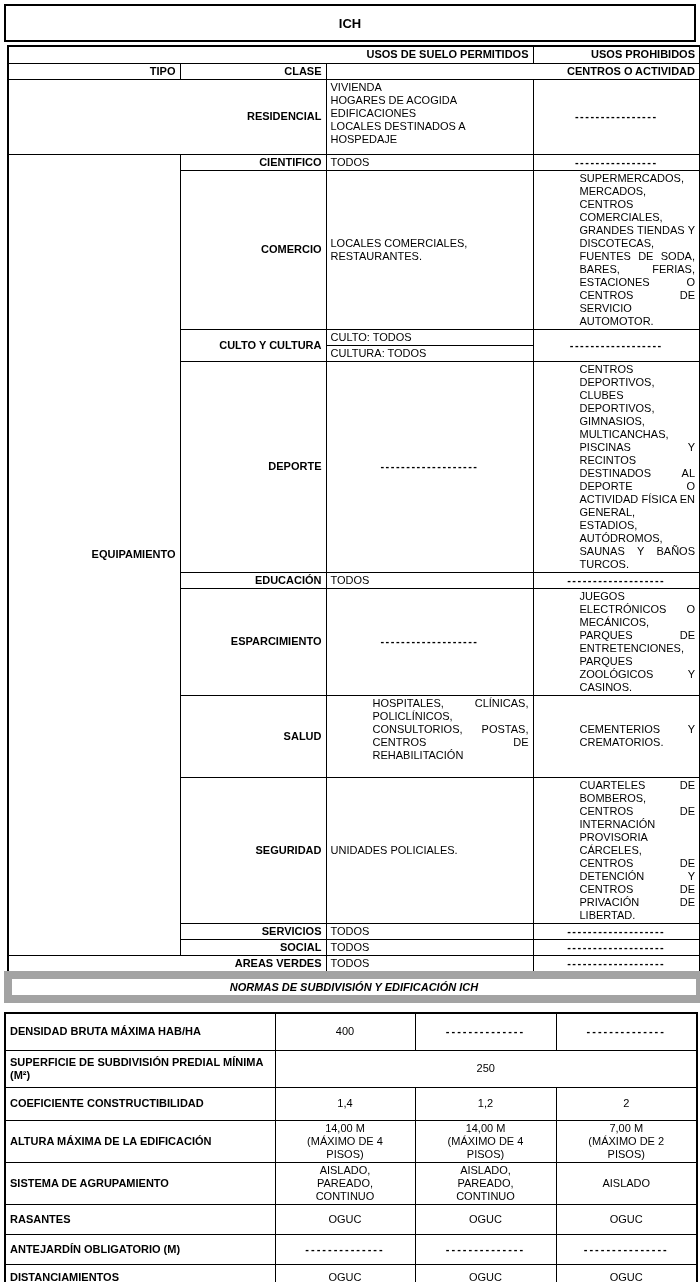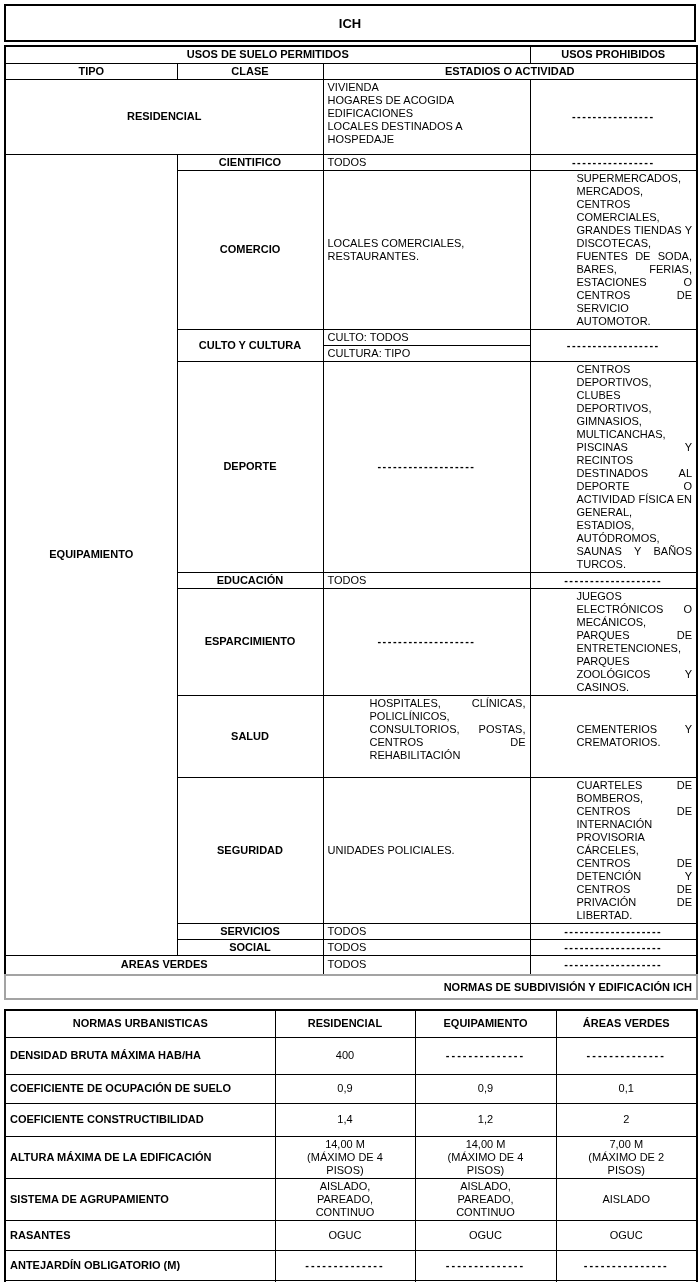--- a/index.html
+++ b/index.html
@@ -35,30 +35,31 @@
   }
   td {
     border: 1px solid #000;
     padding: 1px 4px;
     font-size: 11px;
     line-height: 13px;
     vertical-align: middle;
     overflow: hidden;
   }
   .b { font-weight: bold; }
-  .c { text-align: center; }
+  .c { text-align: right; }
   .j { text-align: justify; padding-left: 46px; }
   .pre { white-space: pre-line; }
   .dash { text-align: center; letter-spacing: 1.5px; font-weight: bold; }
   .dash2 { text-align: center; letter-spacing: 2px; font-weight: bold; }
   .top { vertical-align: top; }
   .banner td {
     font-weight: bold;
-    text-align: right;
-    border: 2px solid #a3a3a3;
+    text-align: center;
+    border: 8px solid #a3a3a3;
+    font-style: italic;
   }
   .t2 { margin-top: 9px; }
   .t2 td.lbl { font-weight: bold; text-align: left; }
   .t2 td.val { text-align: center; }
   .t2 .hdr td { font-weight: bold; text-align: center; }
 </style>
 </head>
 <body>
 
 <div class="page">
@@ -73,21 +74,21 @@
         <col style="width:167px">
     </colgroup>
     <tbody>
         <tr style="height:17px">
       <td colspan="3" class="b c">USOS DE SUELO PERMITIDOS</td>
       <td class="b c">USOS PROHIBIDOS</td>
     </tr>
     <tr style="height:16px">
       <td class="b c">TIPO</td>
       <td class="b c">CLASE</td>
-      <td colspan="2" class="b c">ESTADIOS O ACTIVIDAD</td>
+      <td colspan="2" class="b c">CENTROS O ACTIVIDAD</td>
     </tr>
     <tr style="height:75px">
       <td colspan="2" class="b c">RESIDENCIAL</td>
       <td class="pre top">VIVIENDA
 HOGARES DE ACOGIDA
 EDIFICACIONES
 LOCALES DESTINADOS A HOSPEDAJE</td>
       <td class="dash">----------------</td>
     </tr>
     <tr style="height:16px">
@@ -100,21 +101,21 @@
       <td class="b c">COMERCIO</td>
       <td>LOCALES COMERCIALES, RESTAURANTES.</td>
       <td class="j top">SUPERMERCADOS, MERCADOS, CENTROS COMERCIALES, GRANDES TIENDAS Y DISCOTECAS, FUENTES DE SODA, BARES, FERIAS, ESTACIONES O CENTROS DE SERVICIO AUTOMOTOR.</td>
     </tr>
     <tr style="height:16px">
       <td rowspan="2" class="b c">CULTO Y CULTURA</td>
       <td>CULTO: TODOS</td>
       <td rowspan="2" class="dash">------------------</td>
     </tr>
     <tr style="height:16px">
-      <td>CULTURA: TIPO</td>
+      <td>CULTURA: TODOS</td>
     </tr>
     <tr style="height:180px">
       <td class="b c">DEPORTE</td>
       <td class="dash">-------------------</td>
       <td class="j top">CENTROS DEPORTIVOS, CLUBES DEPORTIVOS, GIMNASIOS, MULTICANCHAS, PISCINAS Y RECINTOS DESTINADOS AL DEPORTE O ACTIVIDAD FÍSICA EN GENERAL, ESTADIOS, AUTÓDROMOS, SAUNAS Y BAÑOS TURCOS.</td>
     </tr>
     <tr style="height:16px">
       <td class="b c">EDUCACIÓN</td>
       <td>TODOS</td>
       <td class="dash">-------------------</td>
@@ -156,37 +157,29 @@
     </table>
 
   <table class="t2">
     <colgroup>
       <col style="width:270px">
         <col style="width:140px">
         <col style="width:141px">
         <col style="width:141px">
     </colgroup>
     <tbody>
-        <tr class="hdr" style="height:27px">
-      <td>NORMAS URBANISTICAS</td>
-      <td>RESIDENCIAL</td>
-      <td>EQUIPAMIENTO</td>
-      <td>ÁREAS VERDES</td>
-    </tr>
     <tr style="height:37px">
       <td class="lbl">DENSIDAD BRUTA MÁXIMA HAB/HA</td>
       <td class="val">400</td>
       <td class="val dash2">--------------</td>
       <td class="val dash2">--------------</td>
     </tr>
-    <tr style="height:29px">
-      <td class="lbl">COEFICIENTE DE OCUPACIÓN DE SUELO</td>
-      <td class="val">0,9</td>
-      <td class="val">0,9</td>
-      <td class="val">0,1</td>
+    <tr style="height:37px">
+      <td class="lbl">SUPERFICIE DE SUBDIVISIÓN PREDIAL MÍNIMA (M²)</td>
+      <td colspan="3" class="val">250</td>
     </tr>
     <tr style="height:33px">
       <td class="lbl">COEFICIENTE CONSTRUCTIBILIDAD</td>
       <td class="val">1,4</td>
       <td class="val">1,2</td>
       <td class="val">2</td>
     </tr>
     <tr style="height:41px">
       <td class="lbl">ALTURA MÁXIMA DE LA EDIFICACIÓN</td>
       <td class="val pre">14,00 M

